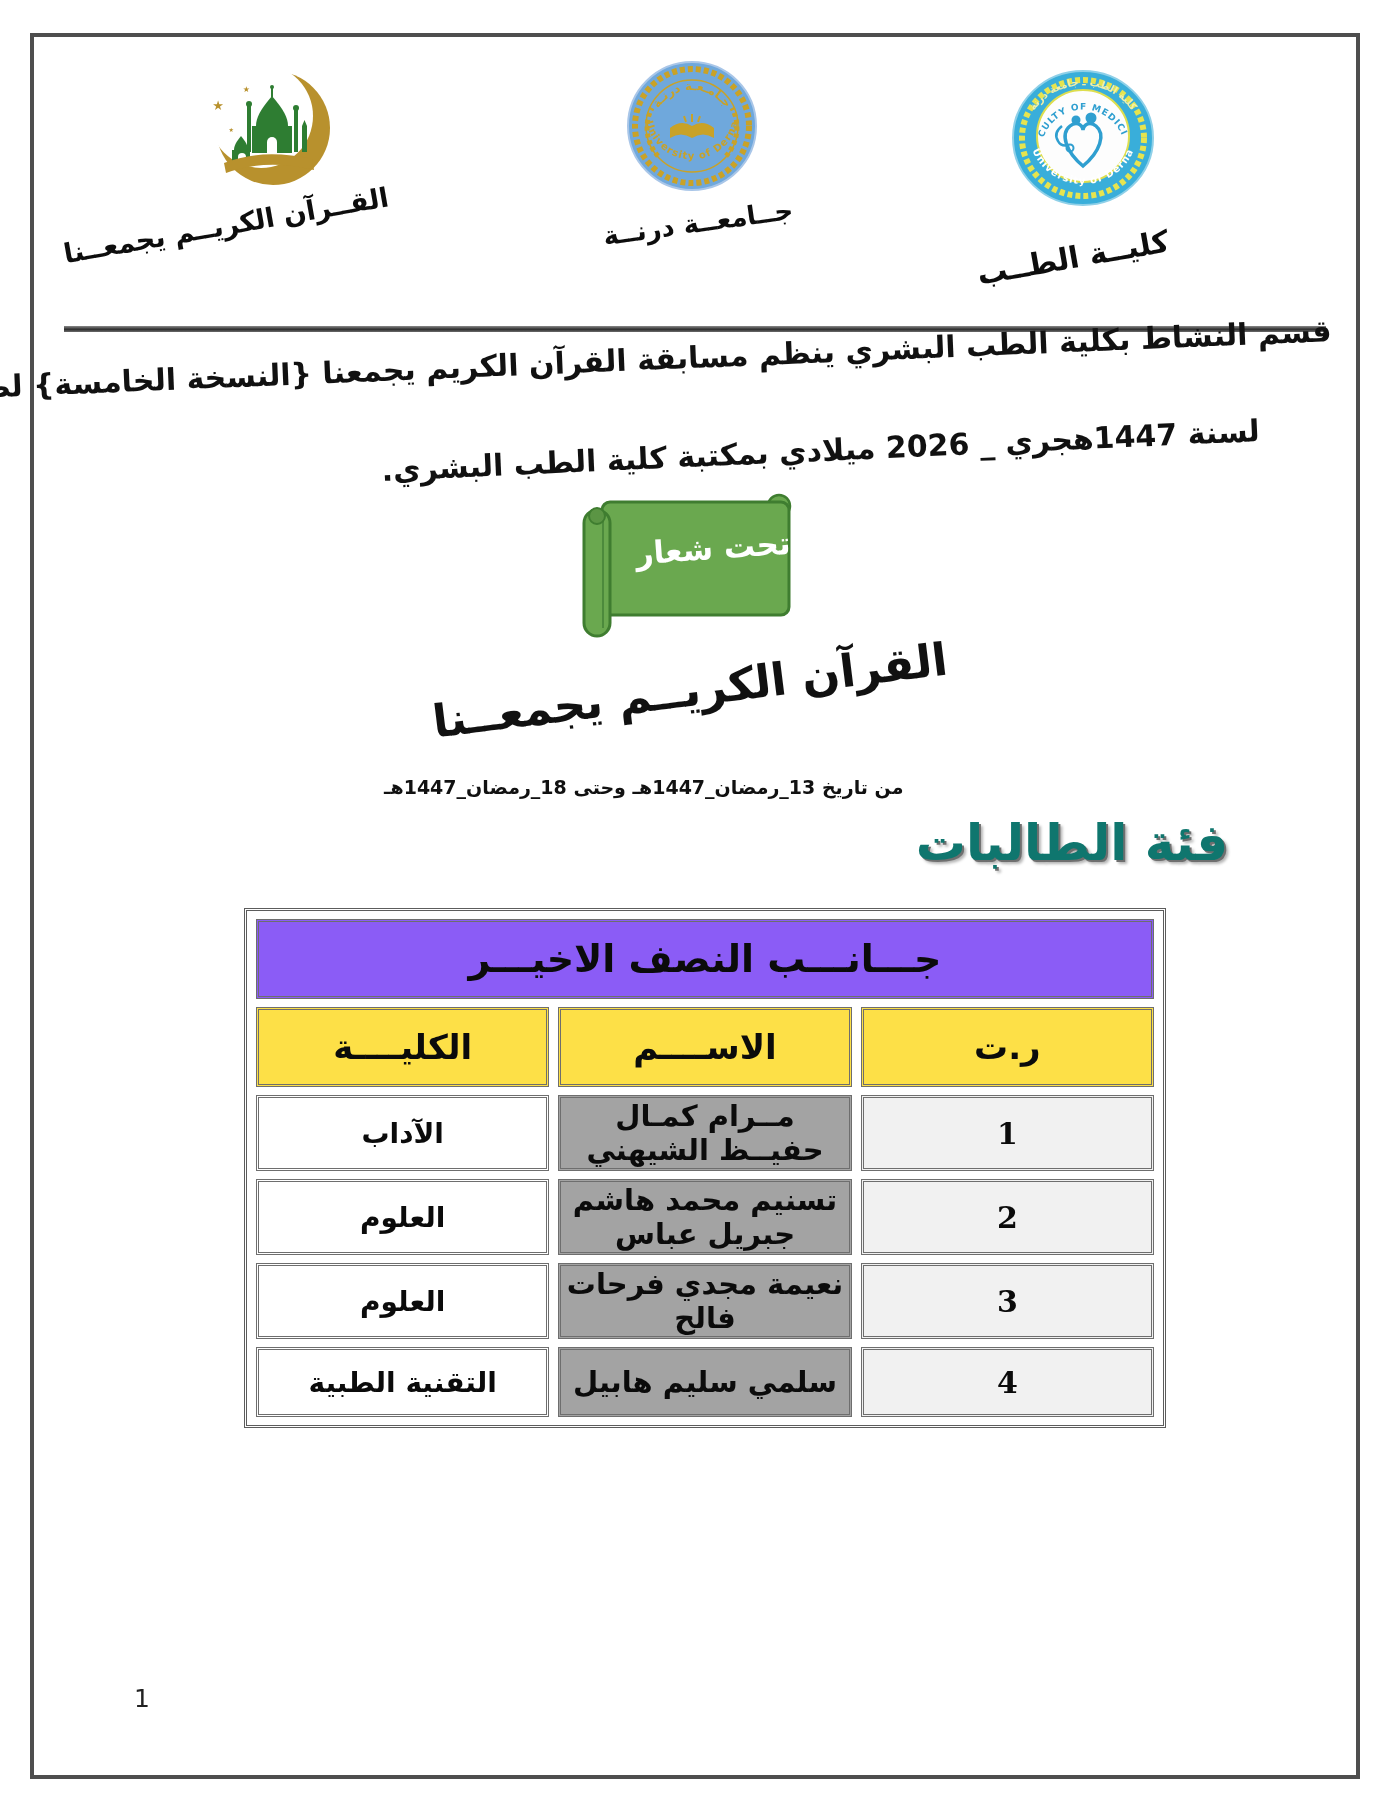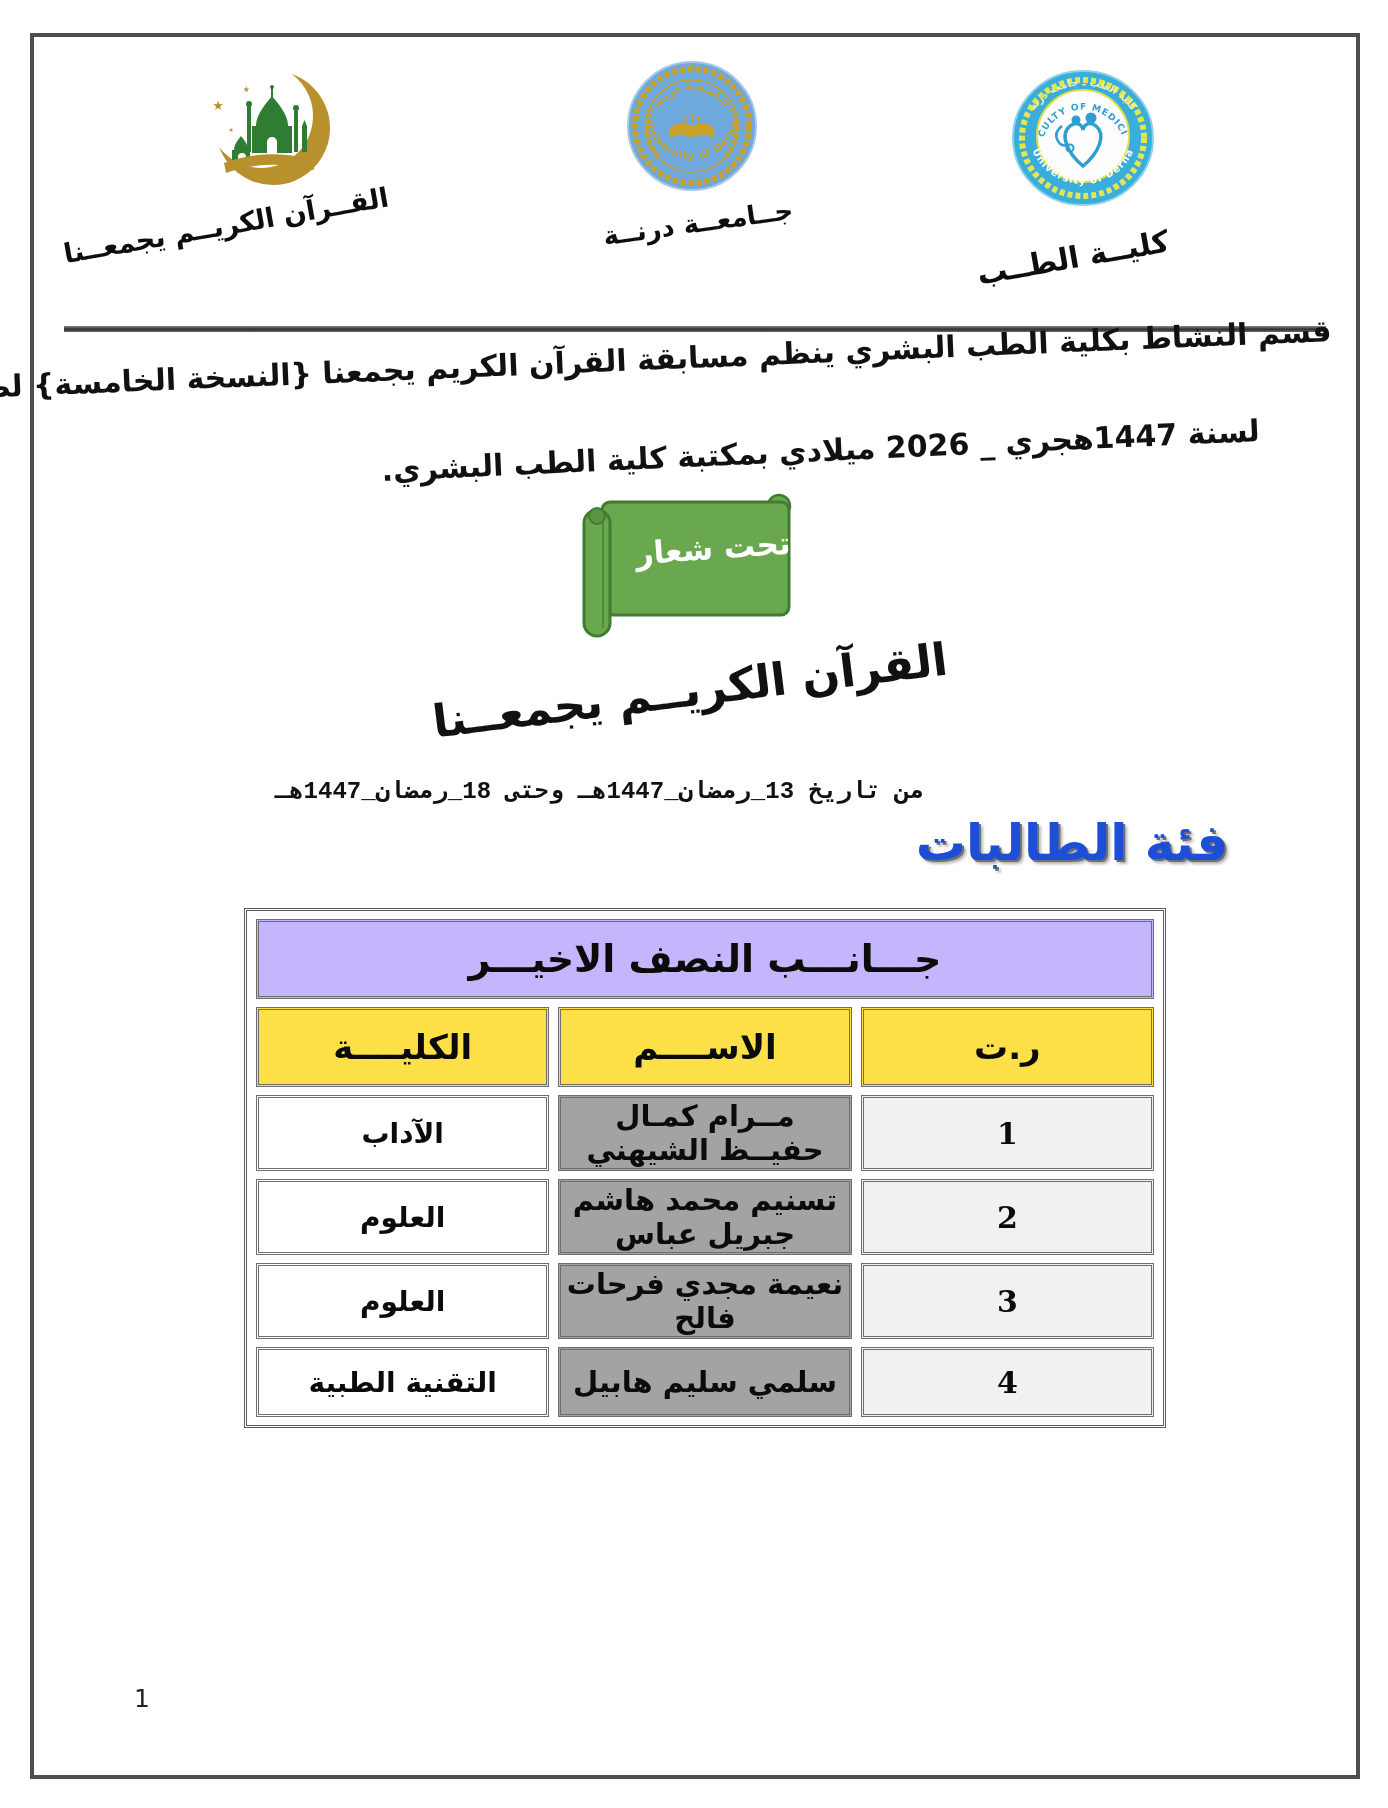--- a/index.html
+++ b/index.html
@@ -51,42 +51,41 @@
     left:618px;top:530px;width:190px;text-align:center;color:#ffffff;
     font-size:31px;font-weight:700;transform:rotate(-4deg);white-space:nowrap;
   }
 
   .slogan{
     left:428px;top:664px;width:524px;text-align:center;font-size:45px;font-weight:700;
     transform:rotate(-7deg);white-space:nowrap;
   }
 
   .date-line{
-    left:384px;top:776px;width:540px;text-align:right;font-size:24px;font-weight:800;
+    left:384px;top:776px;width:540px;text-align:left;font-size:19px;font-weight:800;
     white-space:nowrap;
-    font-family:Liberation Mono, monospace;
   }
 
   .section-title{
     left:896px;top:814px;width:352px;text-align:center;font-size:50px;font-weight:900;
-    color:#1d4ed8;white-space:nowrap;
+    color:#0f766e;white-space:nowrap;
     text-shadow:2px 2px 0 #6f6f6f,4px 4px 3px #b5b5b5;
   }
 
   
   table.results{
     position:absolute;left:244px;top:908px;width:922px;
     border-collapse:separate;border-spacing:9px 8px;
     border:3px double #5c5c5c;background:#fff;table-layout:fixed;
   }
   .cell{
     border:3px double #6e6e6e;text-align:center;vertical-align:middle;
     font-weight:700;color:#0b0b0b;overflow:hidden;
   }
-  .banner-cell{height:72px;background:#c4b5fd;font-size:38px;letter-spacing:1px;}
+  .banner-cell{height:72px;background:#8b5cf6;font-size:38px;letter-spacing:1px;}
   th.head{height:72px;background:#fde047;font-size:34px;}
   .num-col{width:110px;}
   .name-col{width:396px;}
   .college-col{width:356px;}
   td.num{background:#f1f1f1;font-size:30px;height:62px;font-family:"DejaVu Serif",serif;}
   td.name{background:#a3a3a3;font-size:29px;}
   td.college{background:#fff;font-size:28px;text-align:center;}
 
   .page-number{left:134px;top:1684px;font-size:25px;color:#222;font-family:"DejaVu Sans",sans-serif;}
 </style>

